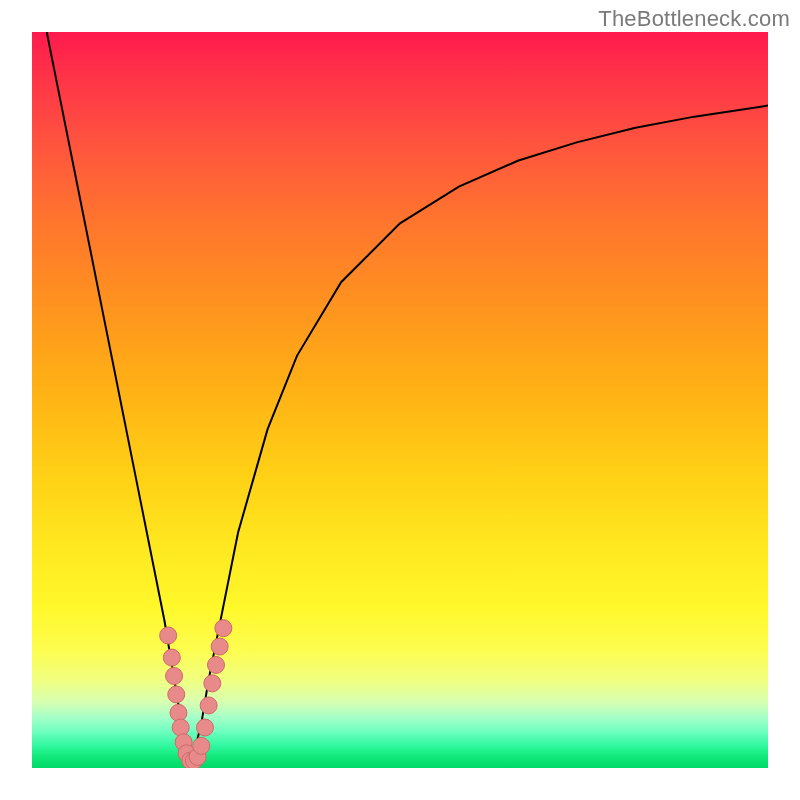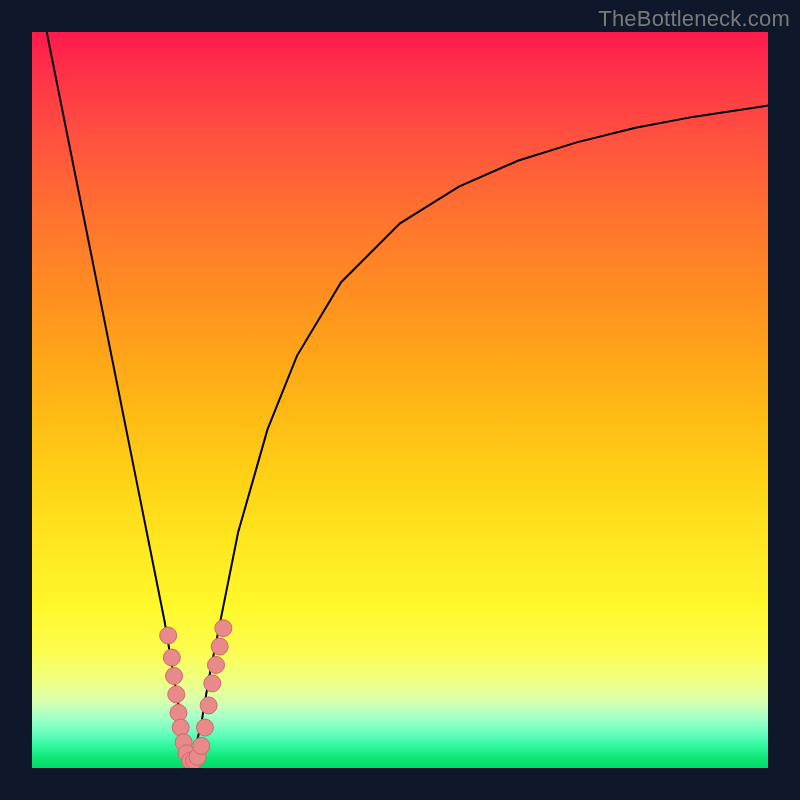--- a/index.html
+++ b/index.html
@@ -8,21 +8,21 @@
     height: 800px;
     background: #000;
     position: relative;
     overflow: hidden;
     font-family: Arial, sans-serif;
   }
   .outer {
     position: absolute;
     top: 0; left: 0;
     width: 800px; height: 800px;
-    background: #0f172a;
+    background: #ffffff;
   }
   .plot-area {
     position: absolute;
     top: 32px;
     left: 32px;
     width: 736px;
     height: 736px;
     background: linear-gradient(to bottom,
       #ff1a4d 0%,
       #ff3348 6%,

